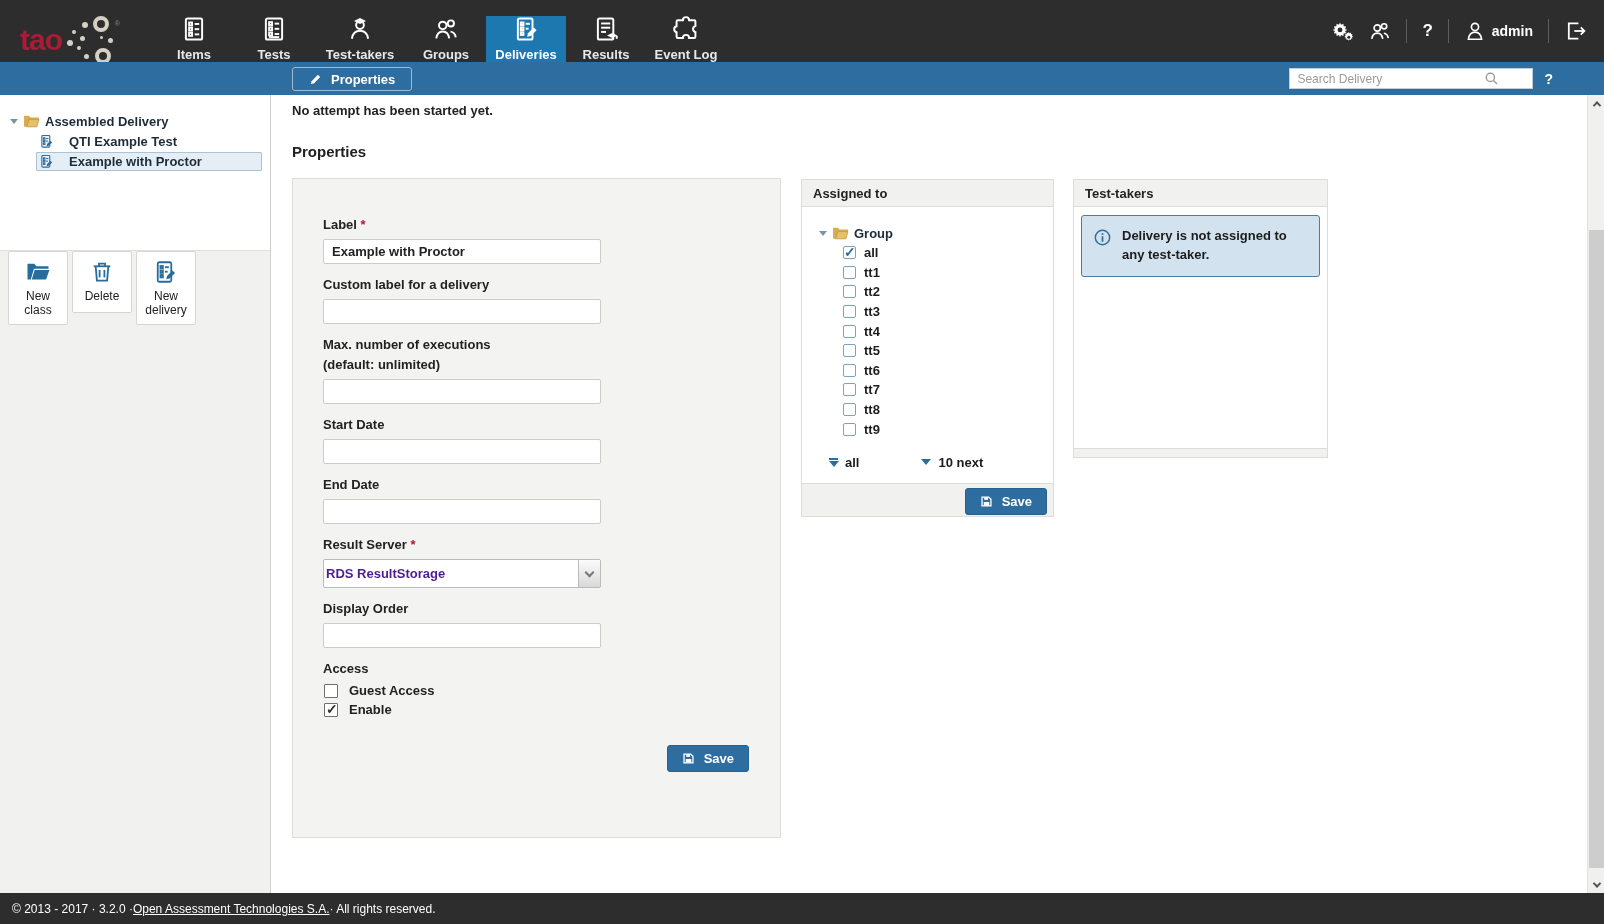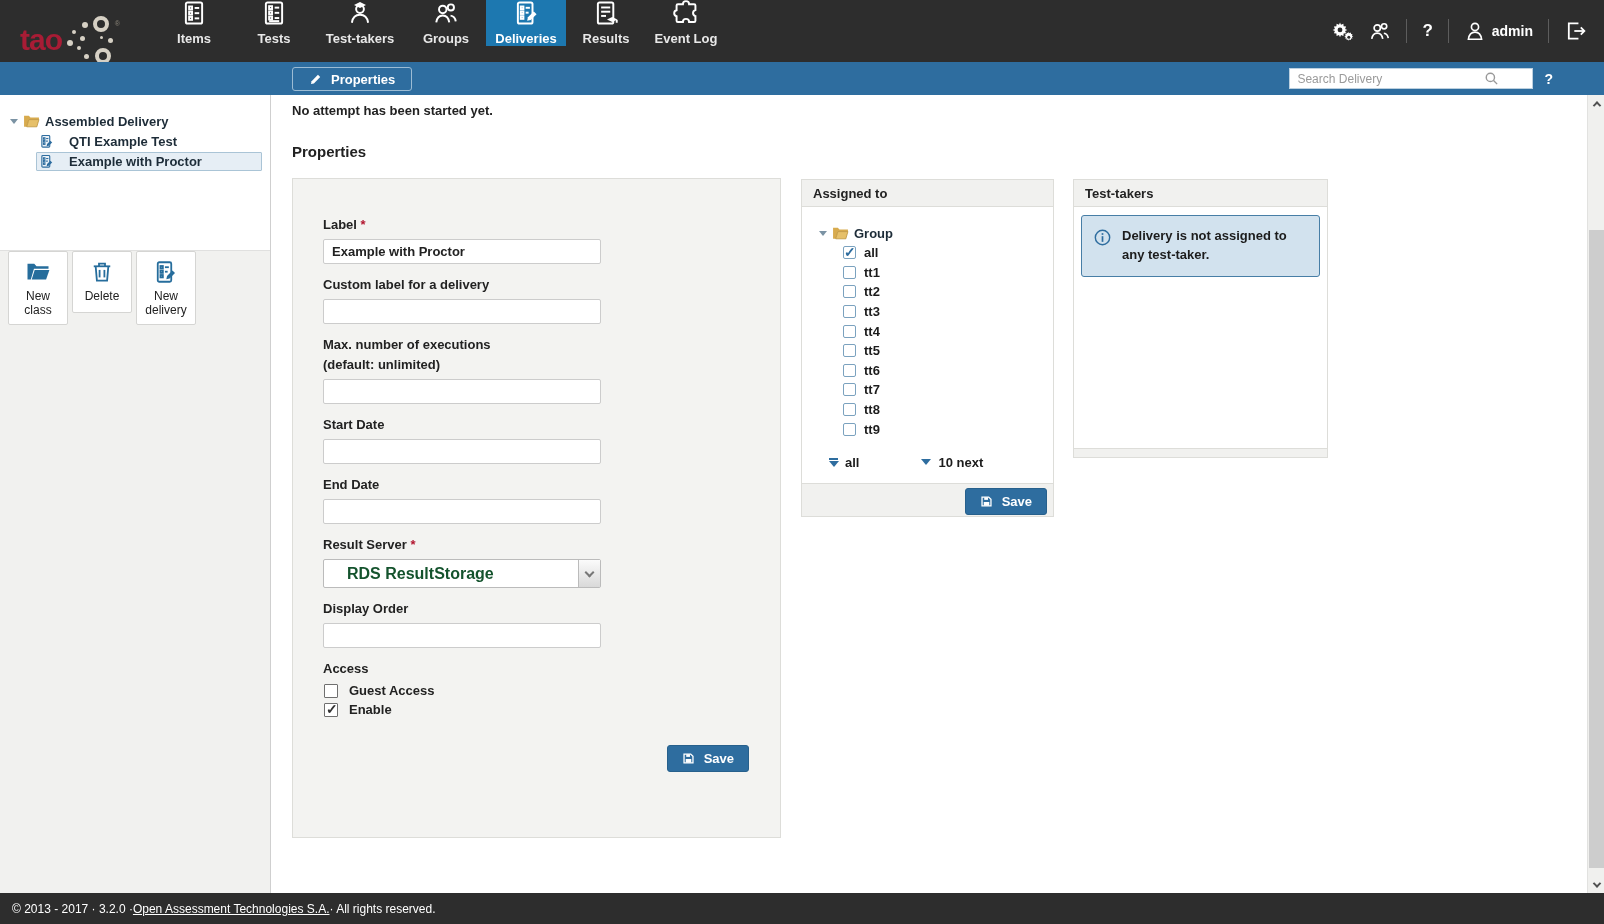--- a/index.html
+++ b/index.html
@@ -8,21 +8,21 @@
   .app { position:relative; width:1604px; height:924px; background:#fff; }
 
   
   .navbar { position:absolute; top:0; left:0; right:0; height:62px; background:#2d2d2d; display:flex; align-items:stretch; }
   .logo { display:flex; align-items:center; padding:17px 26px 0 20px; position:relative; }
   .logo-text { color:#a81c35; font-size:30px; font-weight:bold; letter-spacing:-1px; }
   .logo-dots { position:relative; width:52px; height:52px; margin-left:2px; }
   .logo-dots i { position:absolute; border-radius:50%; background:#d6d0c4; }
   .logo-dots .ring { background:transparent; border:4px solid #d6d0c4; }
   .logo-reg { position:absolute; right:-4px; top:6px; color:#8a8478; font-size:7px; }
-  .nav-tabs { display:flex; align-items:flex-start; margin-left:12px; }
+  .nav-tabs { display:flex; align-items:flex-end; margin-left:12px; }
   .nav-tab { width:80px; display:flex; flex-direction:column; align-items:center; justify-content:center; gap:5px; color:#e8e8e8; cursor:pointer; }
   .nav-tab.wide { width:92px; }
   .nav-tab.active { background:#1d78b0; color:#fff; }
   .nav-tab .nicon { width:26px; height:26px; color:#fff; }
   .nav-tab .nlabel { font-size:13px; font-weight:bold; }
   .nav-right { position:absolute; right:18px; top:0; height:62px; display:flex; align-items:center; gap:15px; color:#fff; }
   .nav-right .vsep { width:1px; height:24px; background:#5d5d5d; }
   .nav-right .ricon { width:22px; height:22px; color:#fff; }
   .nav-help { font-size:17px; font-weight:bold; }
   .nav-user { display:flex; align-items:center; gap:6px; font-size:14px; font-weight:bold; }
@@ -54,21 +54,21 @@
   .notice { position:absolute; left:21px; top:8px; font-size:13px; font-weight:bold; color:#222; }
   .section-title { position:absolute; left:21px; top:48px; font-size:15px; font-weight:bold; color:#222; }
 
   .form-panel { position:absolute; left:21px; top:83px; width:489px; height:660px; background:#f3f3f1; border:1px solid #ddddd9; padding:28px 30px 0; }
   .f-label { font-size:13px; font-weight:bold; color:#222; margin:13px 0 7px; }
   .f-label:first-child { margin-top:10px; }
   .f-hint { font-size:13px; font-weight:bold; color:#222; margin:-2px 0 7px; }
   .req { color:#b2152f; }
   .f-input { width:278px; height:25px; border:1px solid #ccc; border-radius:2px; background:#fff; font-size:13px; font-weight:bold; color:#222; padding:0 8px; font-family:inherit; display:block; }
   .f-select { width:278px; height:29px; border:1px solid #bbb; border-radius:2px; background:#fff; display:flex; align-items:stretch; cursor:pointer; }
-  .f-select .sel-val { flex:1; font-size:16px; font-weight:bold; color:#14532d; display:flex; align-items:center; padding-left:23px; }
+  .f-select .sel-val { flex:1; font-size:13px; font-weight:bold; color:#4c1d95; display:flex; align-items:center; padding-left:2px; }
   .sel-arrow { width:22px; border-left:1px solid #bbb; background:linear-gradient(#fbfbfb,#d9d9d9); display:flex; align-items:center; justify-content:center; }
   .sel-arrow .chev { width:7px; height:7px; border-left:2px solid #777; border-bottom:2px solid #777; transform:rotate(-45deg); margin-top:-3px; }
   .cb-row { display:flex; align-items:center; gap:11px; margin:4px 0 2px 1px; }
   .cb { width:14px; height:14px; background:#fff; border:1px solid #6f6f6f; border-radius:1px; position:relative; cursor:pointer; flex:none; }
   .cb.checked::after { content:"✓"; position:absolute; left:1px; top:-3px; font-size:14px; font-weight:bold; color:#333; }
   .cb-label { font-size:13px; font-weight:bold; color:#222; }
   .form-save-row { margin-top:28px; text-align:right; padding-right:1px; }
   .save-btn { display:inline-flex; align-items:center; gap:9px; background:#2e6d9f; border:1px solid #27608c; border-radius:3px; color:#fff; font-size:13px; font-weight:bold; padding:5px 14px; cursor:pointer; font-family:inherit; }
   .save-btn .sicon { width:13px; height:13px; }
 

